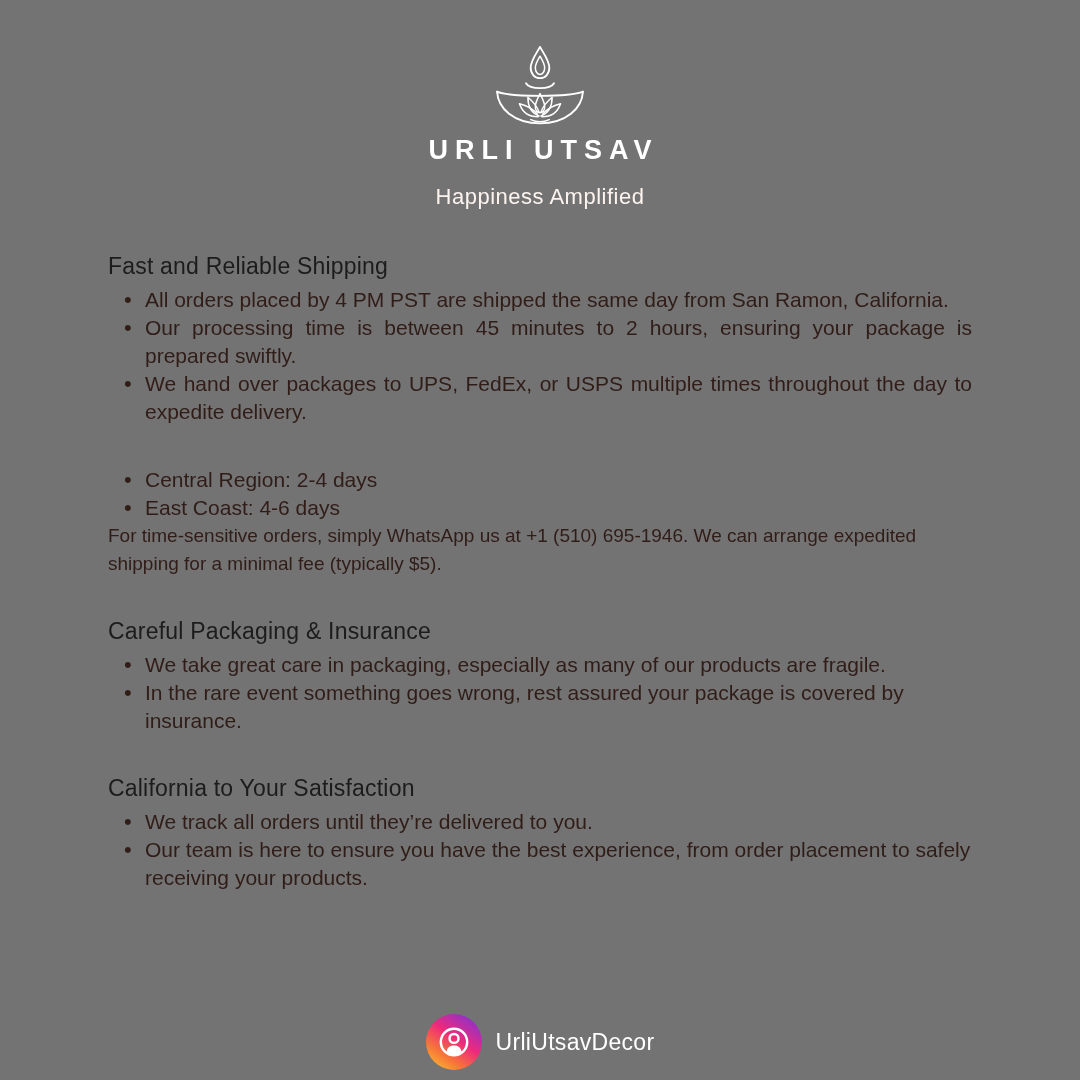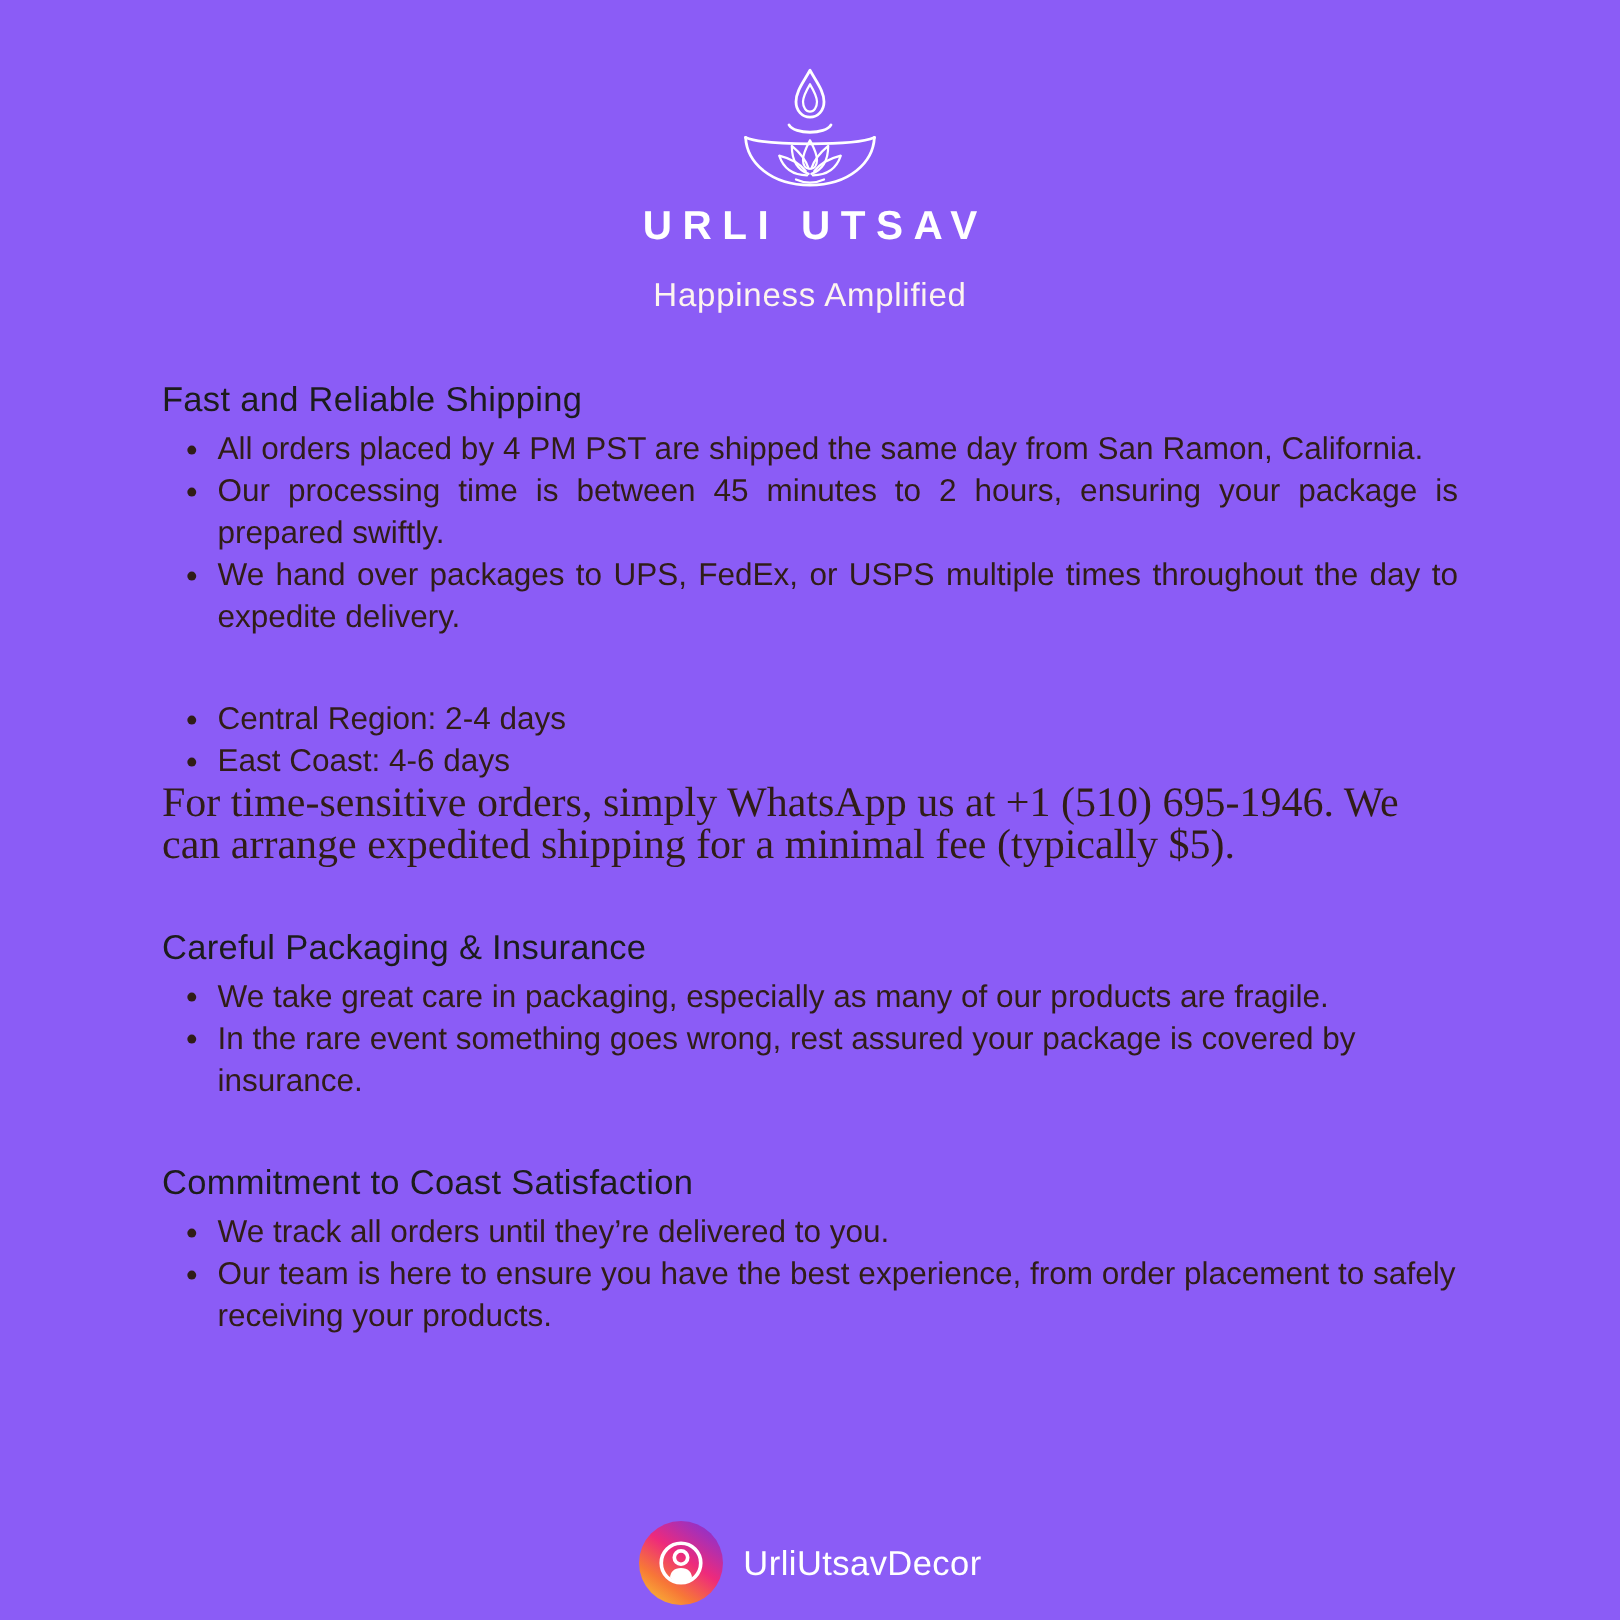--- a/index.html
+++ b/index.html
@@ -1,19 +1,19 @@
 <!DOCTYPE html>
 <html><head>
 <meta charset="utf-8">
 <style>
   html,body { margin:0; padding:0; }
   .page {
     position:relative;
     width:1080px; height:1080px;
-    background:#8b5cf6;
+    background:#737373;
     font-family:"Liberation Sans", sans-serif;
     overflow:hidden;
     box-sizing:border-box;
   }
   
   .header { text-align:center; padding-top:44px; }
   .logo-svg { display:block; margin:0 auto; }
   .brand {
     color:#FFFFFF; font-size:27px; font-weight:700;
     letter-spacing:7px; text-indent:7px;
@@ -38,21 +38,21 @@
     position:relative;
     padding-left:37px;
     font-size:21px; line-height:28px;
   }
   .bullets li::before {
     content:"\2022";
     position:absolute; left:16px; top:0;
     font-size:22px; line-height:28px; color:#301D18;
   }
   .justify li { text-align:justify; }
-  .note { margin:0; font-size:28px; line-height:28px;font-family:Liberation Serif, serif; }
+  .note { margin:0; font-size:19px; line-height:28px; }
   
   .footer {
     position:absolute; left:0; right:0; bottom:10px;
     display:flex; align-items:center; justify-content:center; gap:14px;
   }
   .ig-badge {
     width:56px; height:56px; border-radius:50%;
     background:linear-gradient(35deg, #F9CE34 0%, #F77737 28%, #EE2A7B 55%, #9B30C1 85%, #6228D7 100%);
     display:flex; align-items:center; justify-content:center;
     flex:0 0 auto;
@@ -112,21 +112,21 @@
 
     <div class="section">
       <h2>Careful Packaging &amp; Insurance</h2>
       <ul class="bullets">
         <li>We take great care in packaging, especially as many of our products are fragile.</li>
         <li>In the rare event something goes wrong, rest assured your package is covered by insurance.</li>
       </ul>
     </div>
 
     <div class="section">
-      <h2>Commitment to Coast Satisfaction</h2>
+      <h2>California to Your Satisfaction</h2>
       <ul class="bullets">
         <li>We track all orders until they’re delivered to you.</li>
         <li>Our team is here to ensure you have the best experience, from order placement to safely receiving your products.</li>
       </ul>
     </div>
 
   </div>
 
   <div class="footer">
     <span class="ig-badge">

